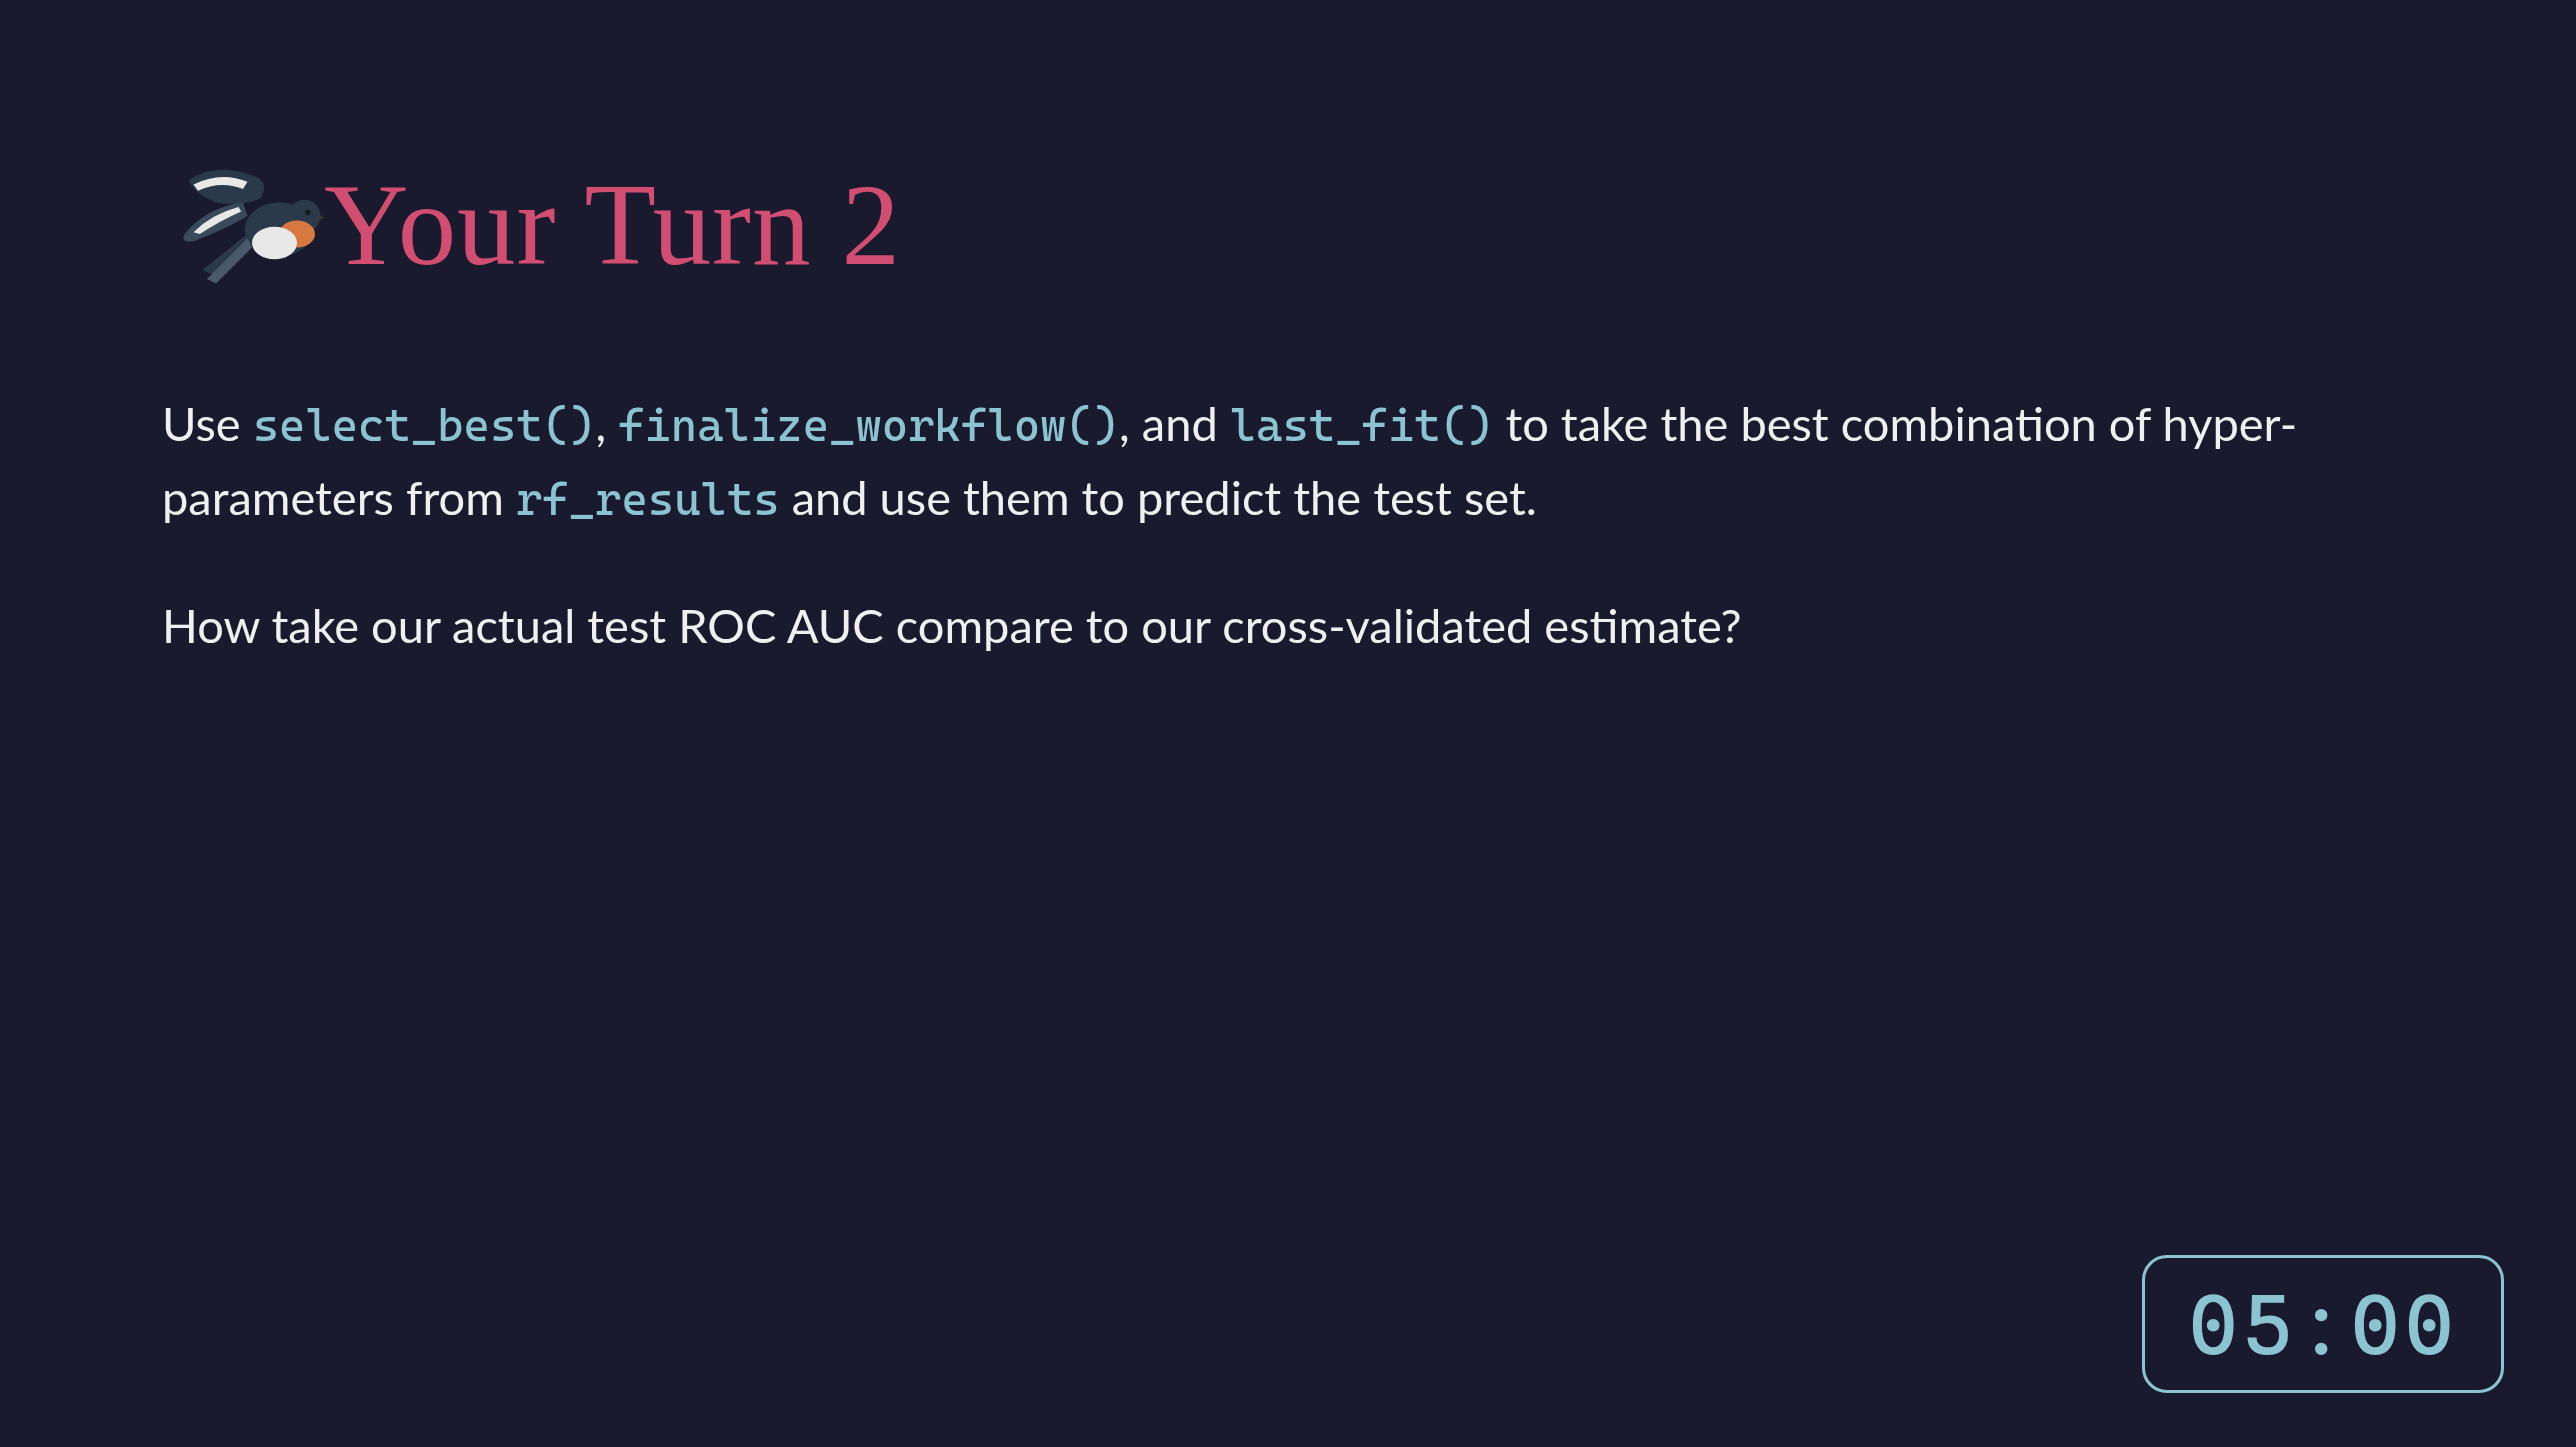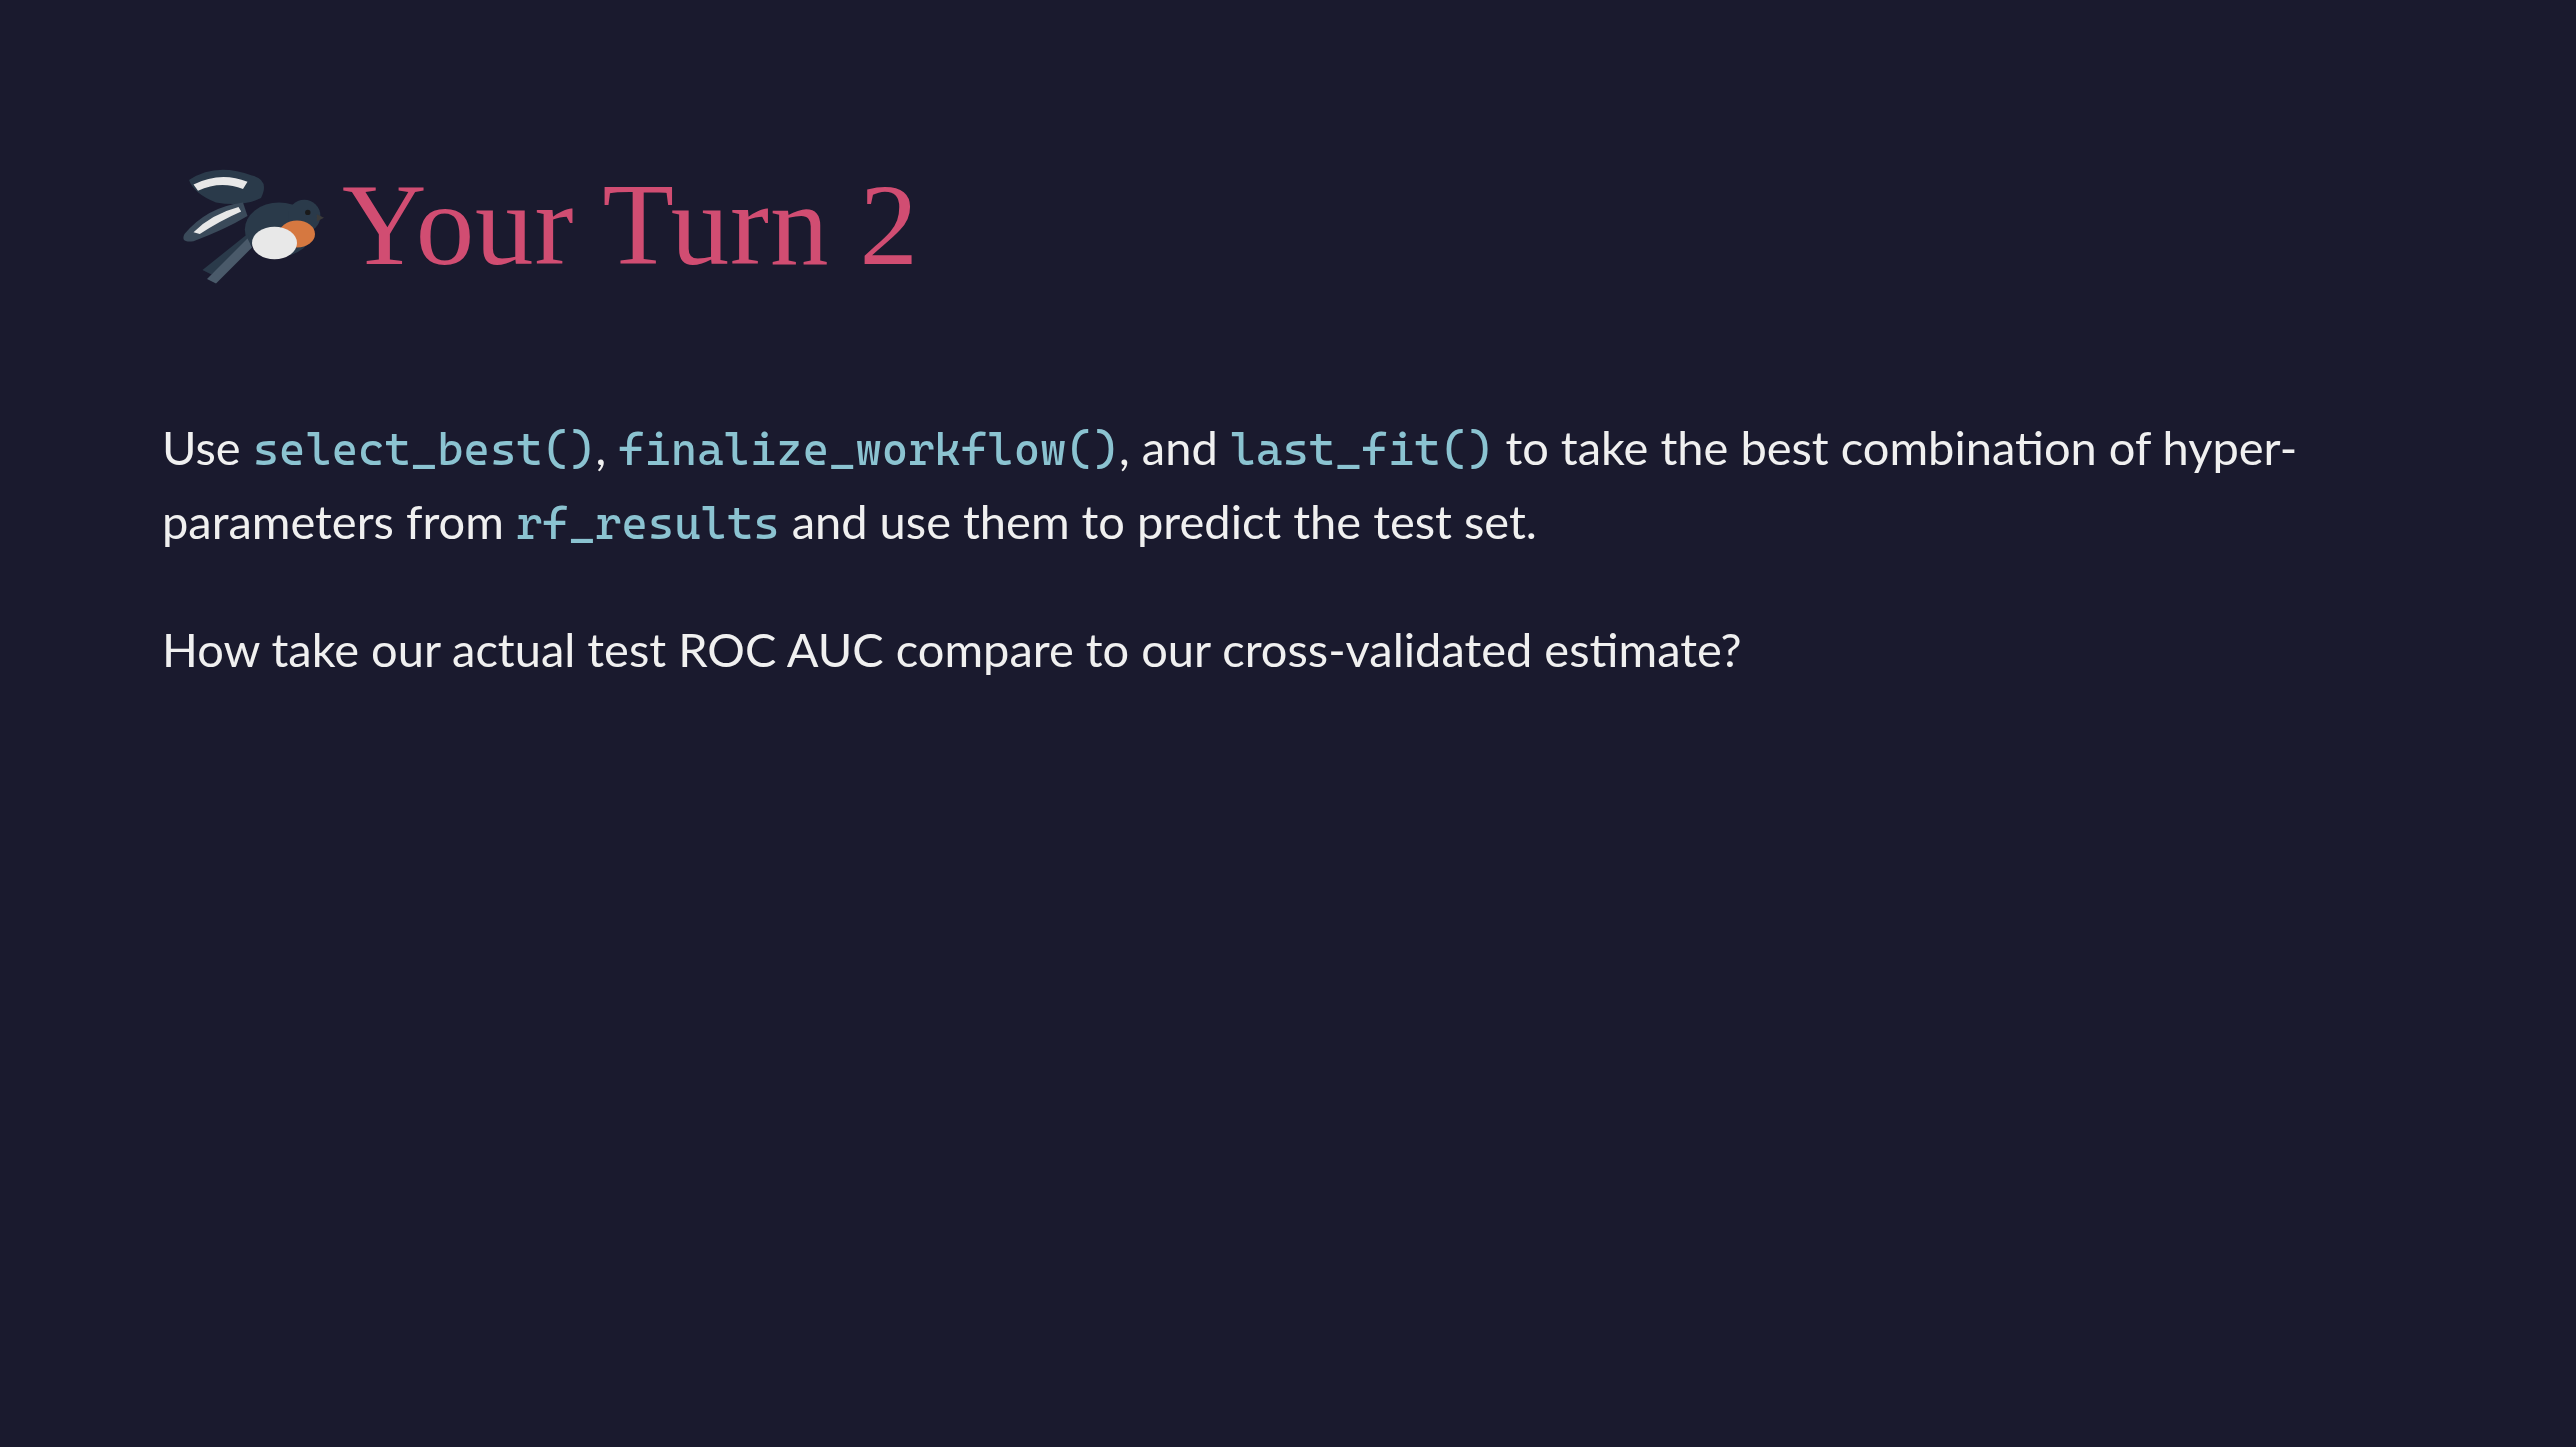--- a/index.html
+++ b/index.html
@@ -20,22 +20,22 @@
     
     .slide-container {
       padding: 153px 162px;
       height: 100%;
       position: relative;
     }
     
     .title-row {
       display: flex;
       align-items: center;
-      gap: 18px;
-      margin-bottom: 114px;
+      gap: 0;
+      margin-bottom: 90px;
     }
     
     .bird-icon {
       width: 162px;
       height: 144px;
       flex-shrink: 0;
     }
     
     .title {
       font-family: Georgia, "Times New Roman", serif;
@@ -109,15 +109,16 @@
     <h1 class="title">Your Turn 2</h1>
   </div>
 
   <div class="body-text">
     <p class="paragraph">
       <span>Use </span><span class="code">select_best()</span><span>, </span><span class="code">finalize_workflow()</span><span>, and </span><span class="code">last_fit()</span><span> to take the best combination of hyper-parameters from </span><span class="code">rf_results</span><span> and use them to predict the test set.</span>
     </p>
     <p class="paragraph">How take our actual test ROC AUC compare to our cross-validated estimate?</p>
   </div>
 
+  <div class="timer-box">05:00</div>
 
 </div>
 
 
 </body></html>

